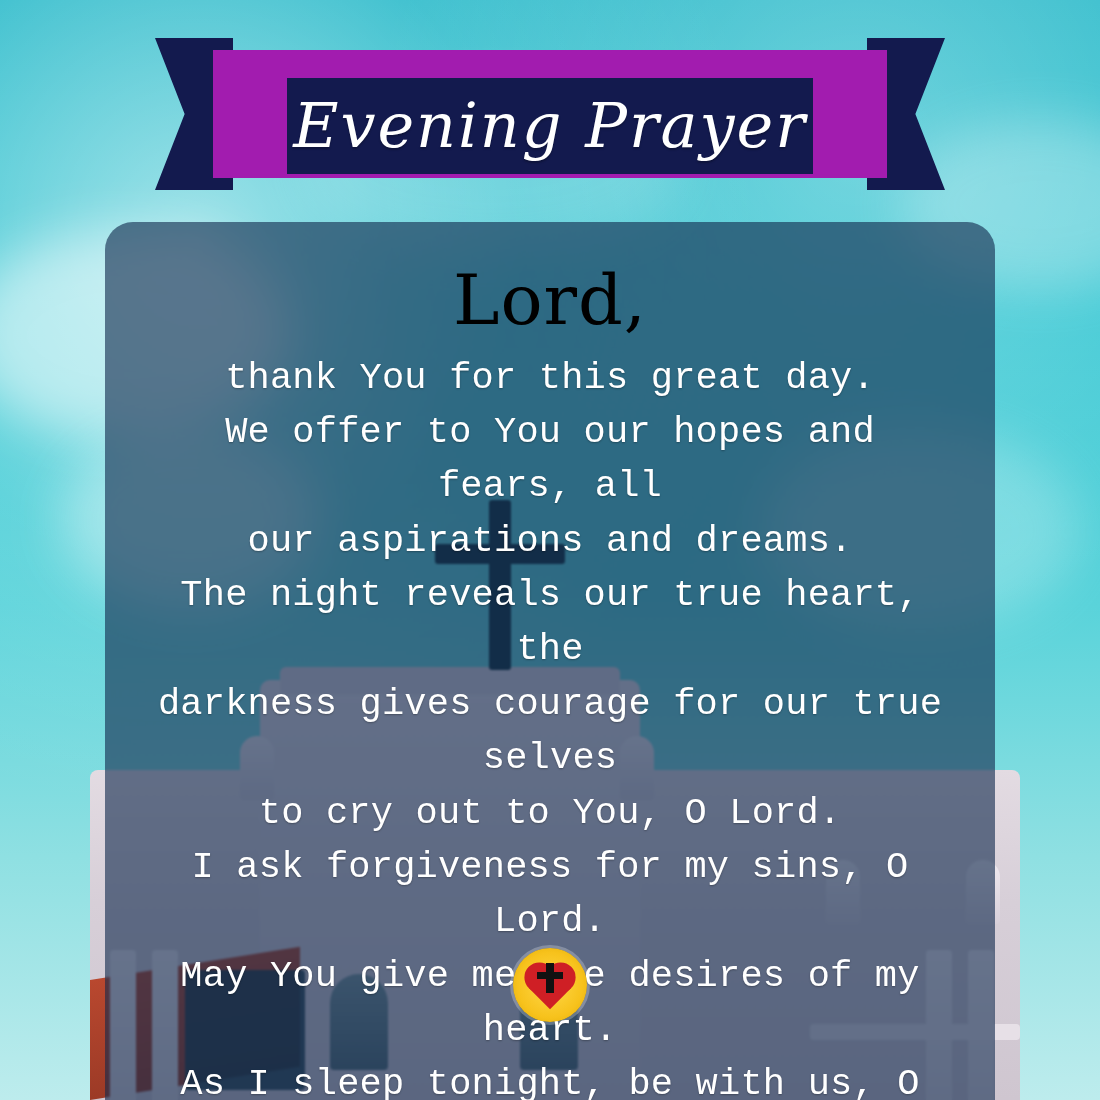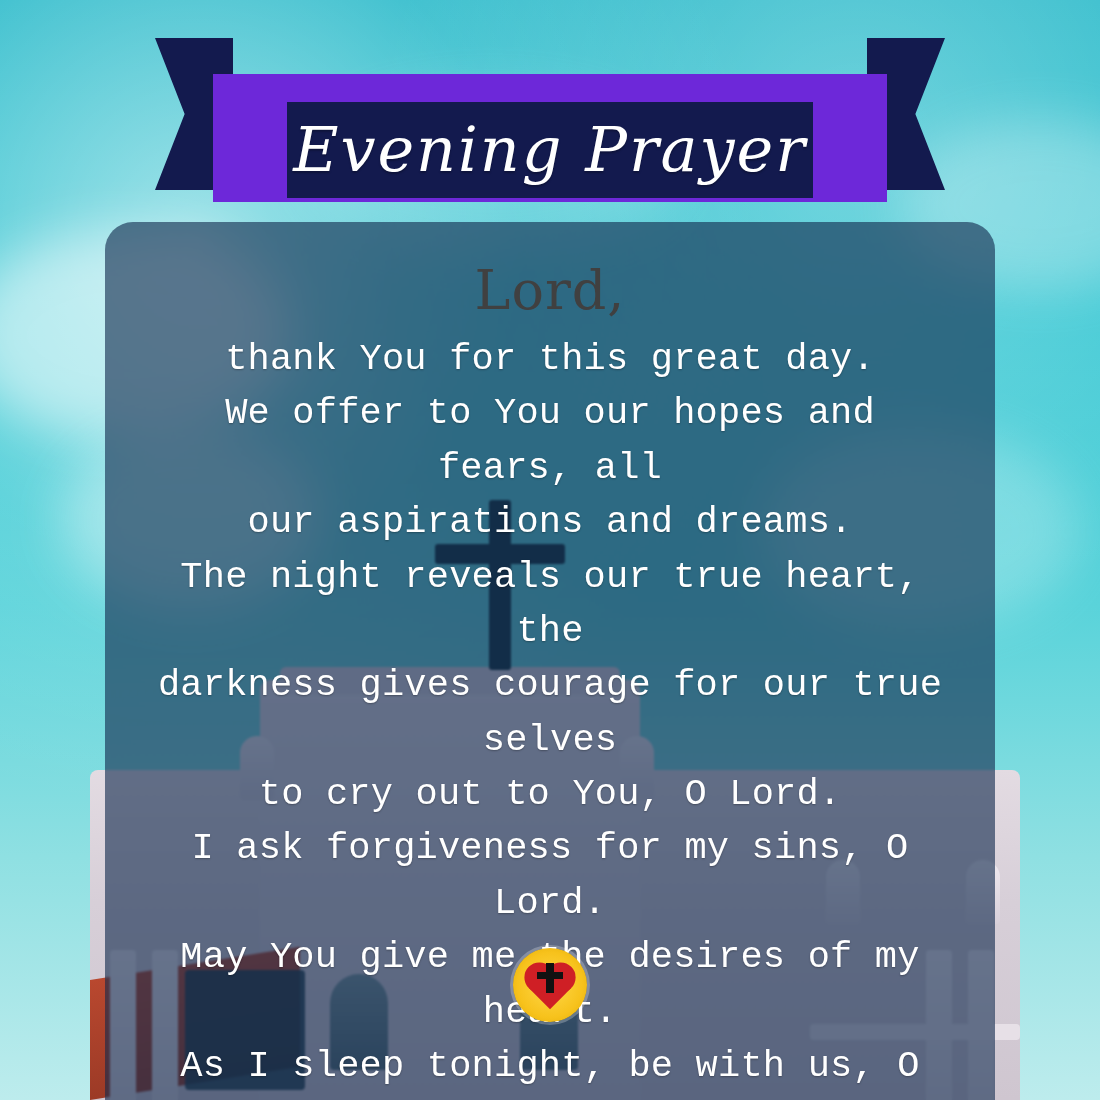--- a/index.html
+++ b/index.html
@@ -153,23 +153,22 @@
     background: #131a4e;
   }
   .banner-ribbon-left { left: 0; clip-path: polygon(0 0, 100% 0, 100% 100%, 0 100%, 38% 50%); }
   .banner-ribbon-right { right: 0; clip-path: polygon(0 0, 100% 0, 62% 50%, 100% 100%, 0 100%); }
   .banner-plate {
     position: absolute;
     left: 58px;
     top: 12px;
     width: 674px;
     height: 128px;
-    background: #6d28d9;
+    background: #a21caf;
     padding: 0;
-    margin-top: 24px;
   }
   .banner-inner {
     position: absolute;
     left: 74px;
     top: 28px;
     right: 74px;
     height: 96px;
     background: #131a4e;
     display: flex;
     align-items: center;
@@ -194,23 +193,23 @@
     width: 890px;
     height: 878px;
     background: rgba(18, 42, 78, 0.62);
     border-radius: 28px 28px 0 0;
     backdrop-filter: blur(1px);
     box-sizing: border-box;
     padding: 26px 46px 0 46px;
     text-align: center;
   }
   .salutation {
-    color: #404040;
+    color: #000000;
     font-family: "DejaVu Serif", serif;
-    font-size: 54px;
+    font-size: 70px;
     line-height: 1.15;
     margin: 12px 0 10px 0;
     letter-spacing: 1px;
   }
   .prayer-body {
     color: #ffffff;
     font-family: Liberation Mono, monospace;
     font-size: 37px;
     line-height: 1.47;
     letter-spacing: .2px;

